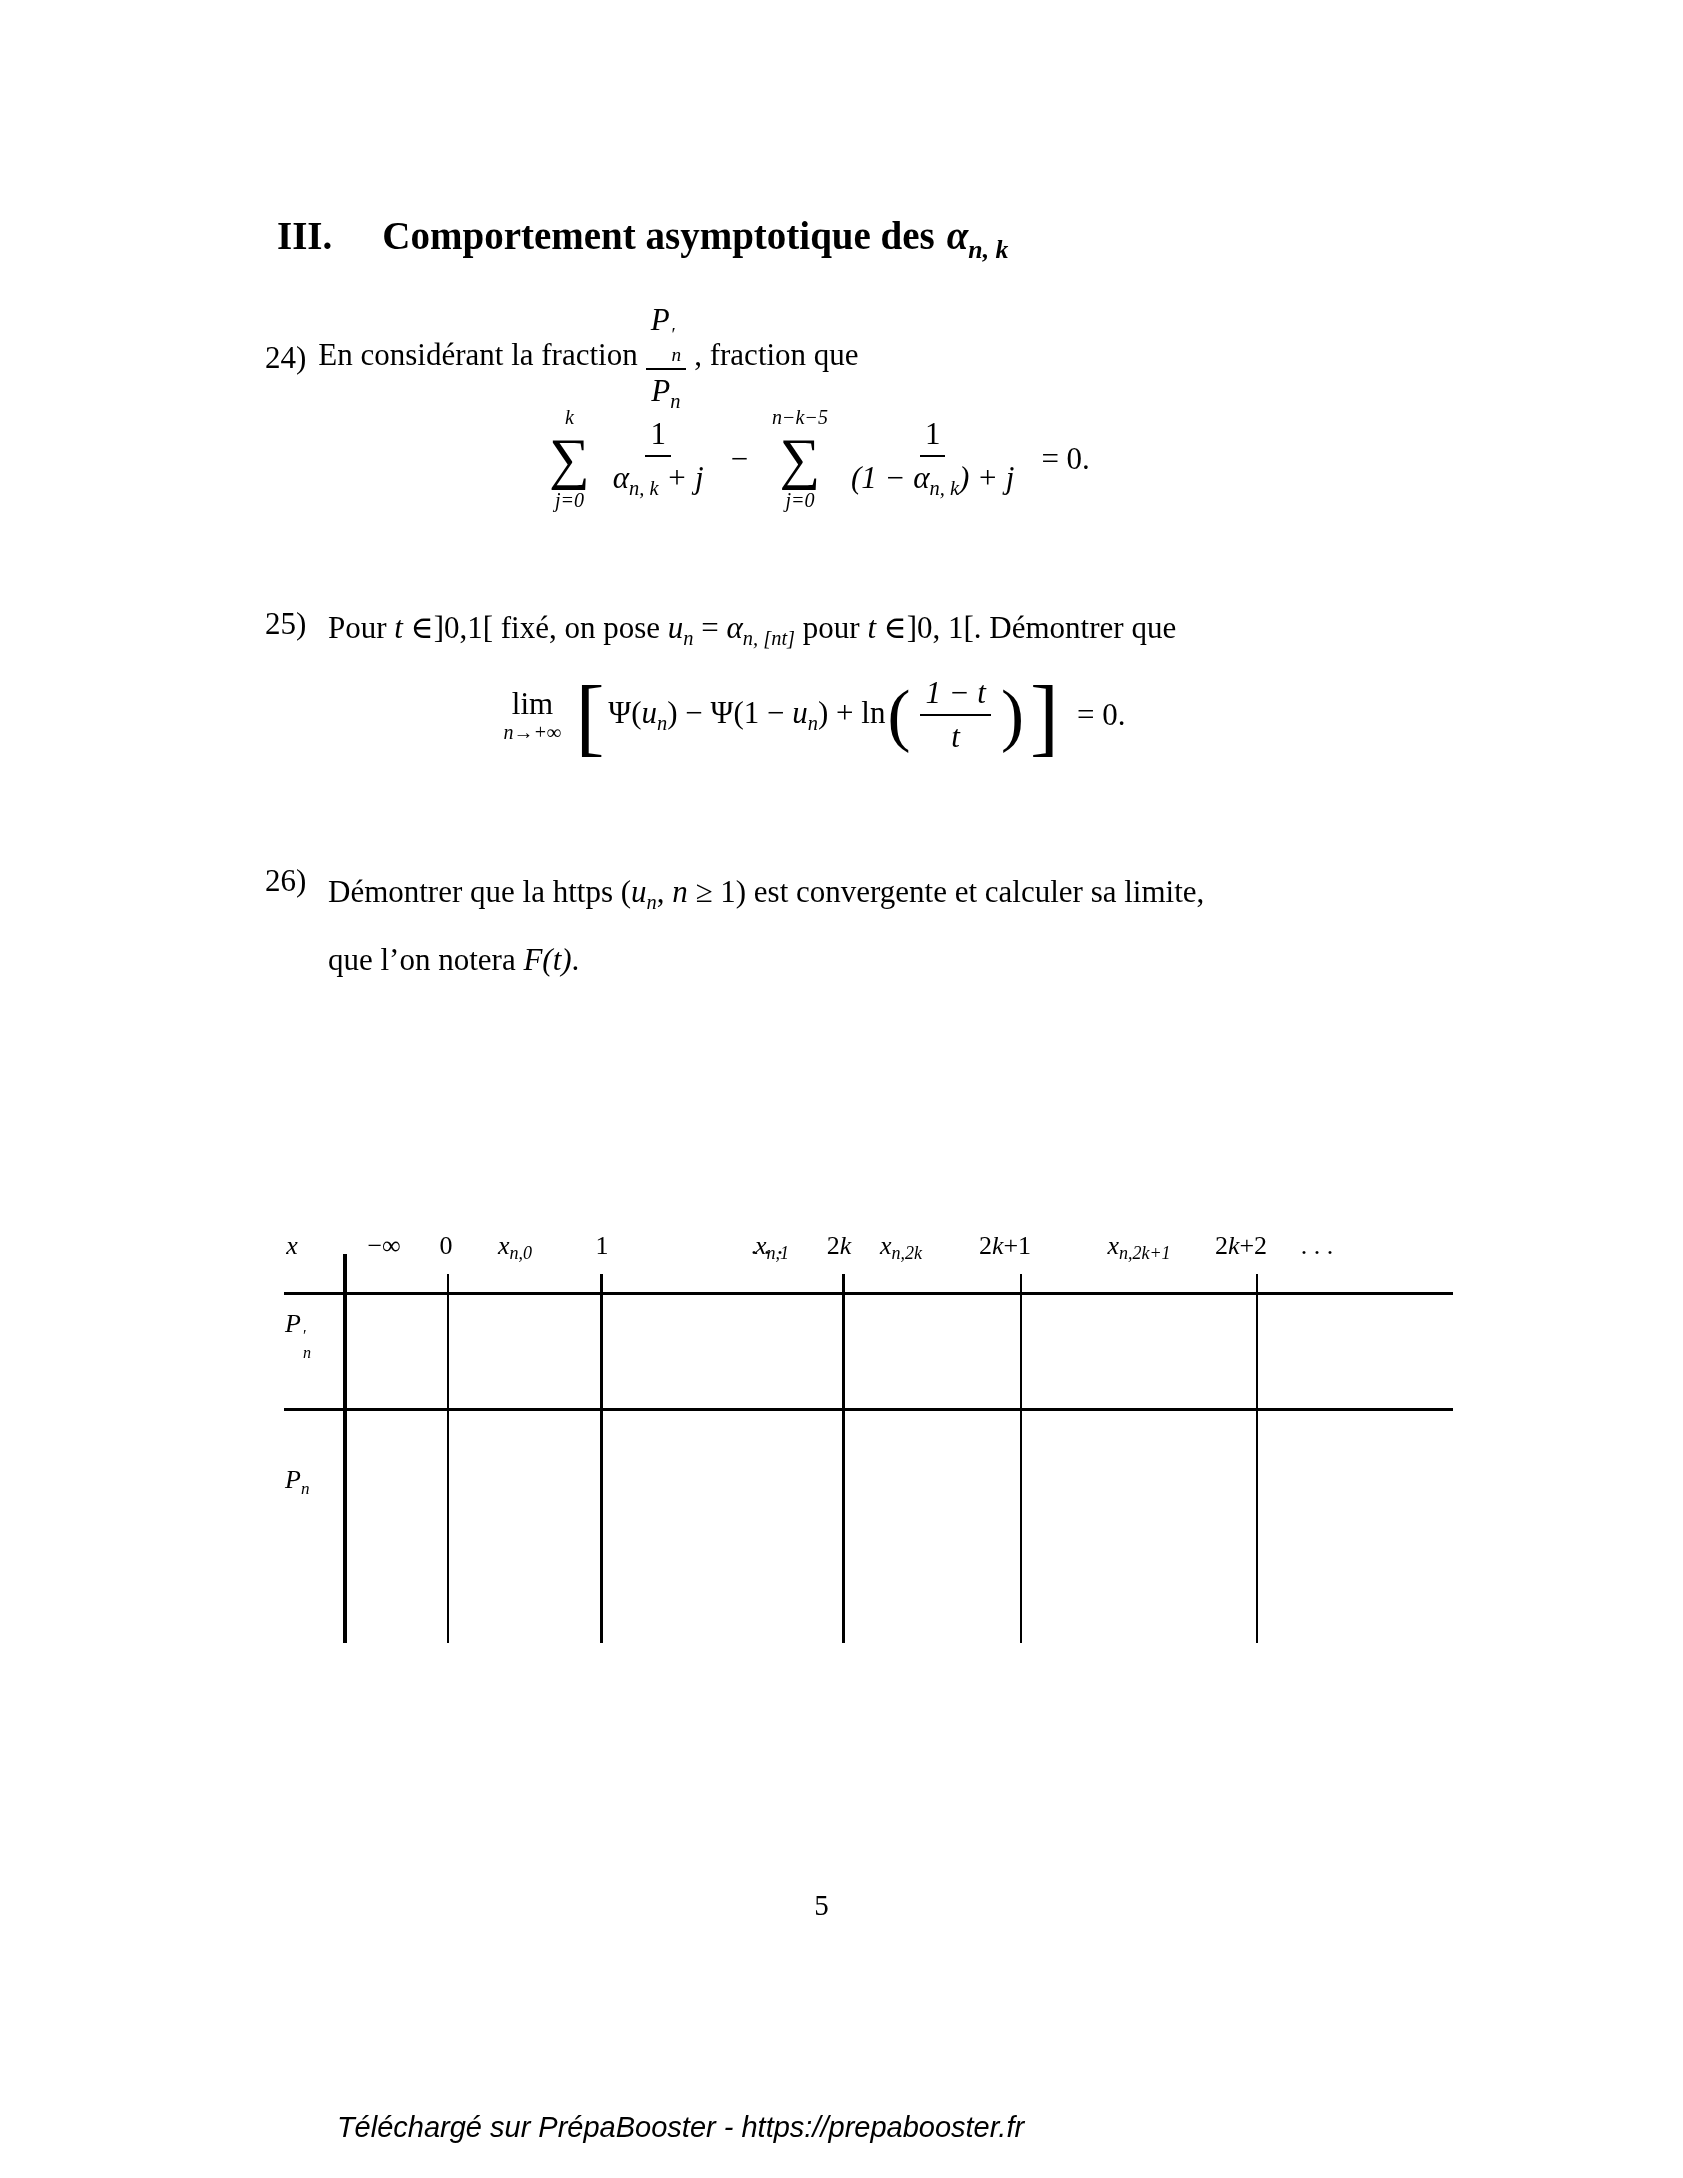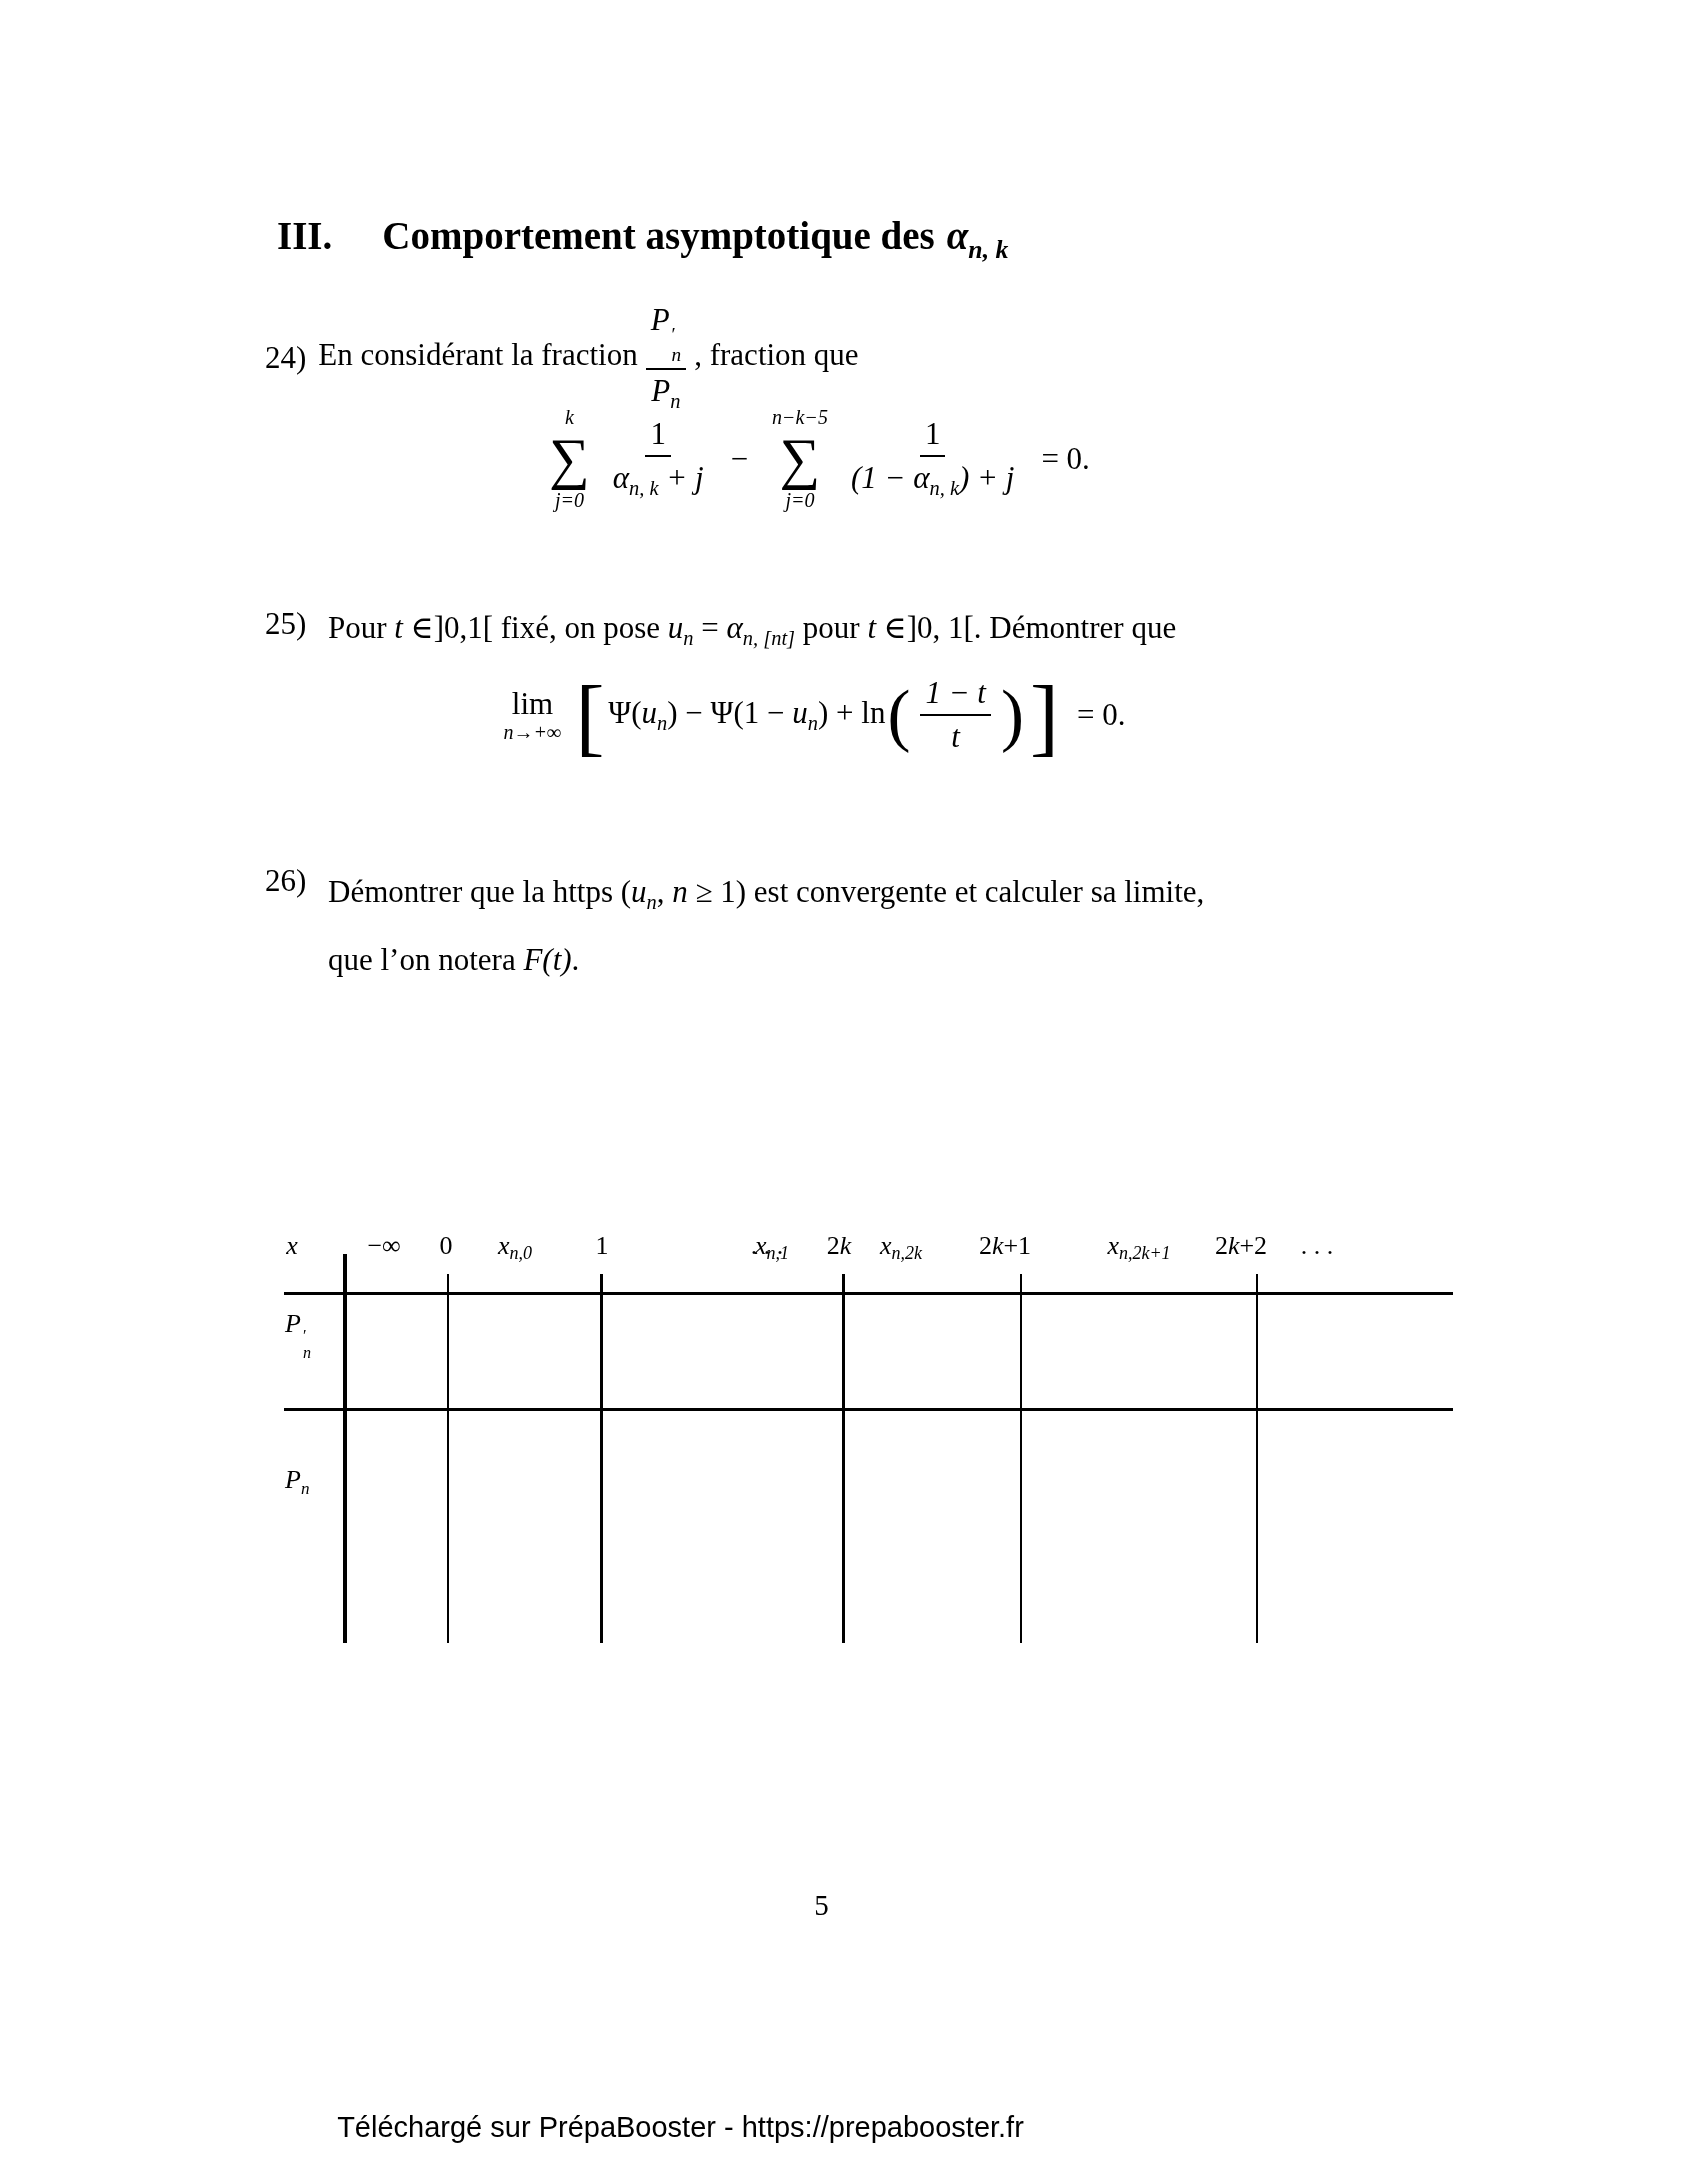--- a/index.html
+++ b/index.html
@@ -55,21 +55,21 @@
   .thead-label .sub { font-size:18px; vertical-align:-0.3em; }
   .trow-label { position:absolute; font-size:26px; }
 
   
   .caption { top:1683px; left:188px; width:1267px; text-align:center; font-size:28px; }
   .caption .figword { font-variant:small-caps; }
   .caption .cap-it { font-style:italic; }
   .fin { top:1768px; left:188px; width:1267px; text-align:center; font-weight:bold; font-size:31px; }
   .pageno { top:1889px; left:188px; width:1267px; text-align:center; font-size:29px; }
   .footer { top:2111px; left:0; width:1361px; text-align:center;
-            font-family:"Liberation Sans","DejaVu Sans",sans-serif; font-size:29px; }
+            font-family:"Liberation Sans","DejaVu Sans",sans-serif; font-size:29px;font-style:italic; }
 </style>
 </head>
 <body>
 
 <div class="page">
 
   <div class="abs sec-title">
     <span class="sec-num">III.</span><span>Comportement asymptotique des</span><span class="mi sec-alpha">α</span><span class="sub">n, k</span>
   </div>
 

